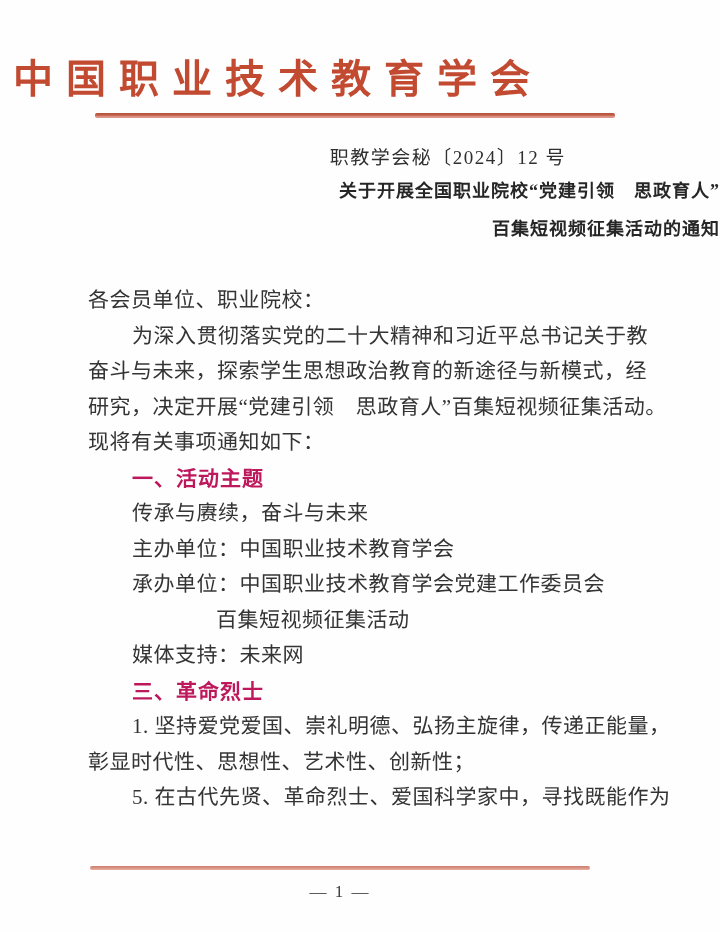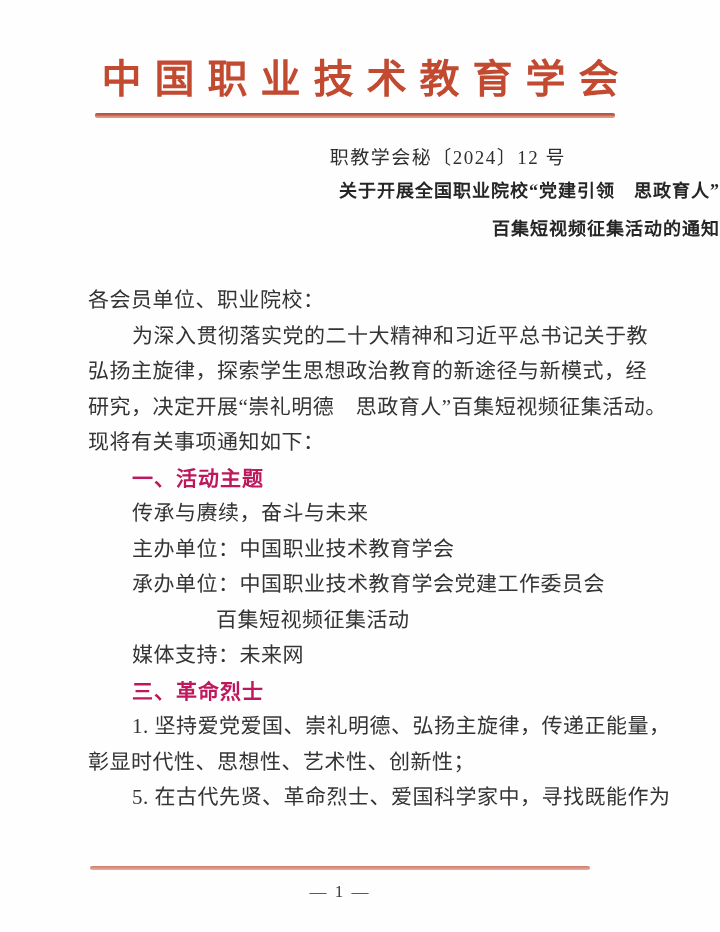--- a/index.html
+++ b/index.html
@@ -14,21 +14,21 @@
     margin: 0 auto;
     background: #fefefe;
     overflow: hidden;
     font-family: "Liberation Serif", serif;
   }
   .org-name {
     position: absolute;
     top: 47px;
     left: 0;
     width: 720px;
-    text-align: center;
+    text-align: left;
     font-size: 40px;
     font-weight: 700;
     letter-spacing: 13px;
     padding-left: 13px;
     box-sizing: border-box;
     color: var(--accent, #c14a31);
     white-space: nowrap;
   }
   .header-rule {
     position: absolute;
@@ -113,22 +113,22 @@
   <div class="doc-number">职教学会秘〔2024〕12 号</div>
 
   <div class="doc-title">
     <div>关于开展全国职业院校“党建引领　思政育人”</div>
     <div>百集短视频征集活动的通知</div>
   </div>
 
   <div class="body-block" id="body-lines">
       <div class="line flush">各会员单位、职业院校：</div>
       <div class="line indent">为深入贯彻落实党的二十大精神和习近平总书记关于教</div>
-      <div class="line flush">弘扬主旋律，探索学生思想政治教育的新途径与新模式，经</div>
-      <div class="line flush">研究，决定开展“崇礼明德　思政育人”百集短视频征集活动。</div>
+      <div class="line flush">奋斗与未来，探索学生思想政治教育的新途径与新模式，经</div>
+      <div class="line flush">研究，决定开展“党建引领　思政育人”百集短视频征集活动。</div>
       <div class="line flush">现将有关事项通知如下：</div>
       <div class="line indent heading">一、活动主题</div>
       <div class="line indent">传承与赓续，奋斗与未来</div>
       <div class="line indent">主办单位：中国职业技术教育学会</div>
       <div class="line indent">承办单位：中国职业技术教育学会党建工作委员会</div>
       <div class="line indent-deep">百集短视频征集活动</div>
       <div class="line indent">媒体支持：未来网</div>
       <div class="line indent heading">三、革命烈士</div>
       <div class="line indent">1. 坚持爱党爱国、崇礼明德、弘扬主旋律，传递正能量，</div>
       <div class="line flush">彰显时代性、思想性、艺术性、创新性；</div>

